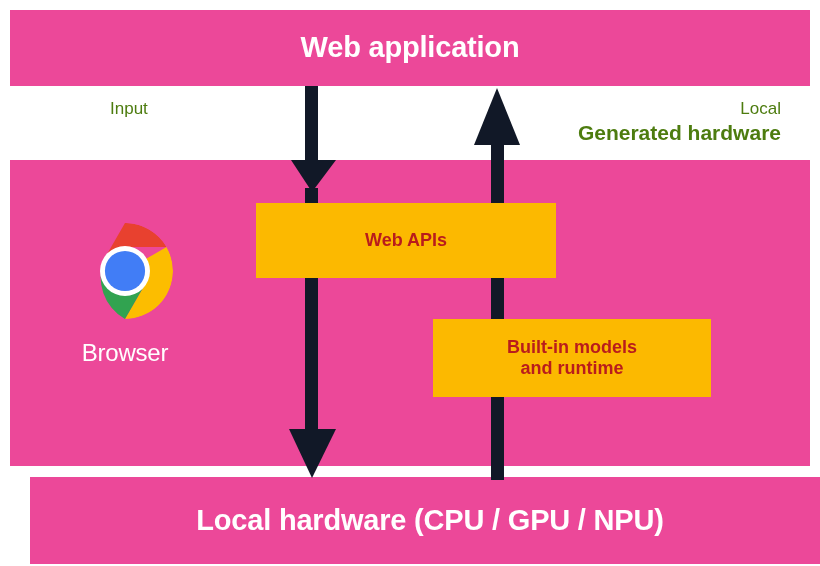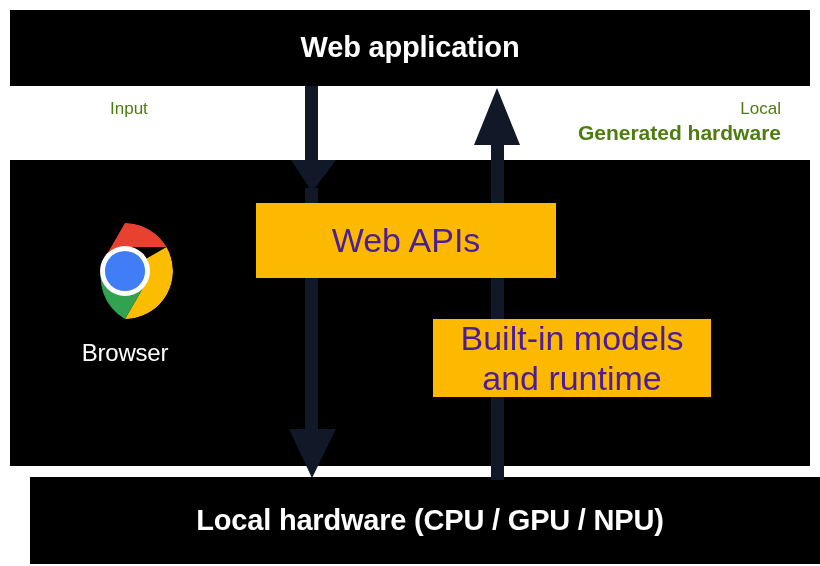--- a/index.html
+++ b/index.html
@@ -14,21 +14,21 @@
     position: relative;
     width: 820px;
     height: 566px;
     background: #ffffff;
     overflow: hidden;
   }
 
   
   .layer-bar {
     position: absolute;
-    background: #000000;
+    background: #ec4899;
     display: flex;
     align-items: center;
     justify-content: center;
   }
   .layer-bar .layer-title {
     color: #ffffff;
     font-weight: bold;
     font-size: 29px;
     letter-spacing: -0.2px;
     line-height: 1.1;
@@ -98,23 +98,23 @@
   
   .api-box {
     position: absolute;
     background: #fcb900;
     display: flex;
     align-items: center;
     justify-content: center;
     text-align: center;
   }
   .api-box .api-box-label {
-    color: #4c1d95;
-    font-weight: normal;
-    font-size: 34px;
+    color: #b91c1c;
+    font-weight: bold;
+    font-size: 18px;
     line-height: 1.18;
     white-space: pre-line;
   }
   #web-apis-box {
     left: 256px;
     top: 203px;
     width: 300px;
     height: 75px;
   }
   #builtin-models-box {

